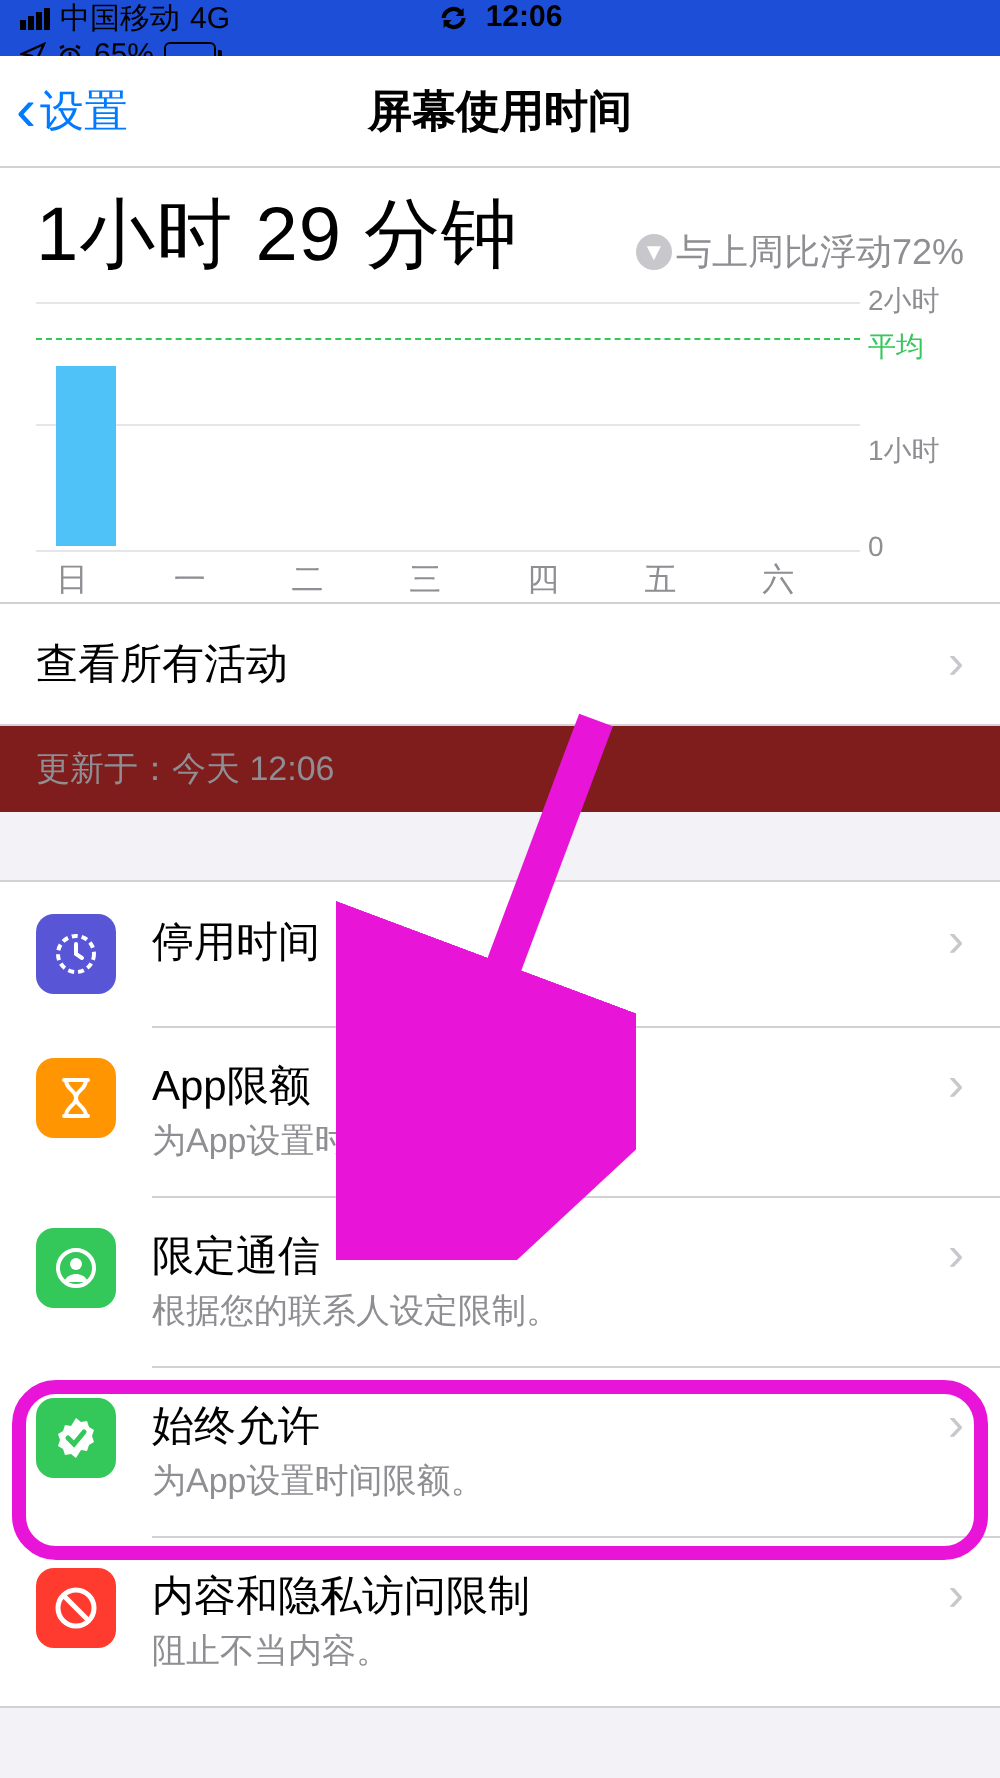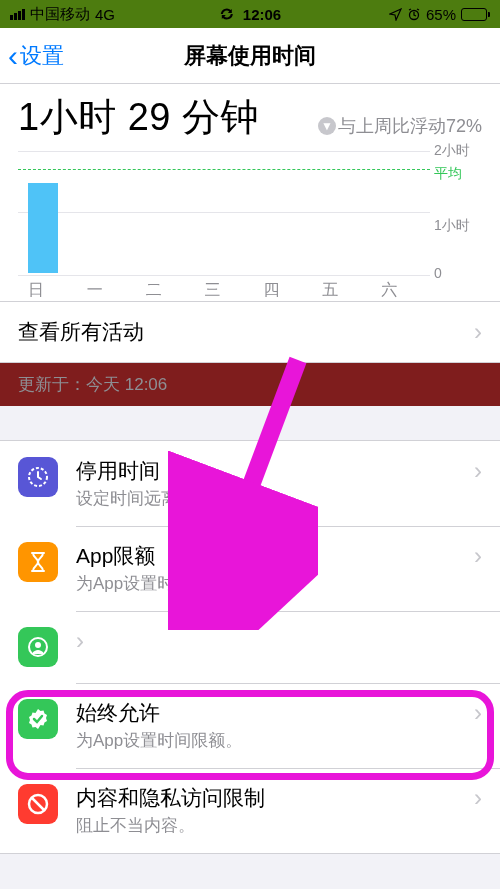--- a/index.html
+++ b/index.html
@@ -1,19 +1,19 @@
 <!DOCTYPE html>
 <html><head>
 <meta charset="utf-8">
 <style>
 * { margin: 0; padding: 0; box-sizing: border-box; -webkit-font-smoothing: antialiased; }
 body { width: 500px; height: 889px; font-family: -apple-system, "PingFang SC", "Helvetica Neue", sans-serif; background: #f2f2f7; overflow: hidden; position: relative; }
 
 
-.status-bar { height: 28px; background: #4d7c0f; display: flex; align-items: center; justify-content: space-between; padding: 0 10px; font-size: 15px; font-weight: 500; }
+.status-bar { height: 28px; background: #1d4ed8; display: flex; justify-content: space-between; padding: 0 10px; font-size: 15px; font-weight: 500; flex-direction: column; }
 .status-left { display: flex; align-items: center; gap: 5px; }
 .status-center { position: absolute; left: 50%; transform: translateX(-50%); display: flex; align-items: center; gap: 8px; font-weight: 600; }
 .status-right { display: flex; align-items: center; gap: 5px; }
 .signal-bars { display: flex; align-items: flex-end; gap: 1px; }
 .signal-bars span { width: 3px; background: #000; }
 .signal-bars span:nth-child(1){height:5px}.signal-bars span:nth-child(2){height:7px}.signal-bars span:nth-child(3){height:9px}.signal-bars span:nth-child(4){height:11px}
 .battery { display: inline-flex; align-items: center; }
 .battery-body { width: 26px; height: 13px; border: 1px solid #000; border-radius: 3px; position: relative; padding: 1px; }
 .battery-fill { height: 100%; width: 65%; background: #34c759; border-radius: 1px; }
 .battery-tip { width: 2px; height: 5px; background: #000; margin-left: 1px; border-radius: 0 1px 1px 0; }
@@ -149,21 +149,20 @@
 
 <div class="row top-border-full">
   <div class="row-icon" style="background:#5856d6">
     <svg width="24" height="24" viewBox="0 0 24 24">
         <circle cx="12" cy="12" r="9" fill="none" stroke="#fff" stroke-width="2" stroke-dasharray="3 2"></circle>
         <path d="M12 7v5l3 2" stroke="#fff" stroke-width="2" fill="none" stroke-linecap="round"></path>
       </svg>
   </div>
   <div class="row-text">
     <div class="row-title">停用时间</div>
-    <div class="row-sub">设定时间远离屏幕。</div>
   </div>
   <div class="chevron">›</div>
 </div>
 
 <div class="row bordered">
   <div class="row-icon" style="background:#ff9500">
     <svg width="20" height="24" viewBox="0 0 20 24">
         <path d="M4 3h12M4 21h12M5 3c0 5 5 5 5 9s-5 4-5 9M15 3c0 5-5 5-5 9s5 4 5 9" stroke="#fff" stroke-width="2" fill="none" stroke-linecap="round"></path>
       </svg>
   </div>
@@ -174,20 +173,24 @@
   <div class="chevron">›</div>
 </div>
 
 <div class="row bordered">
   <div class="row-icon" style="background:#34c759">
     <svg width="24" height="24" viewBox="0 0 24 24">
         <circle cx="12" cy="12" r="9" fill="none" stroke="#fff" stroke-width="2"></circle>
         <circle cx="12" cy="10" r="3" fill="#fff"></circle>
         <path d="M6 19c1-3 4-4 6-4s5 1 6 4" fill="#fff"></path>
       </svg>
+  </div>
+  <div class="row-text">
+    <div class="row-title">限定通信</div>
+    <div class="row-sub">根据您的联系人设定限制。</div>
   </div>
   <div class="chevron">›</div>
 </div>
 
 <div class="row bordered">
   <div class="row-icon" style="background:#34c759">
     <svg width="24" height="24" viewBox="0 0 24 24">
         <path d="M12 2l2.5 2 3-.5 1 3 2.5 1.5-1 3 1 3-2.5 1.5-1 3-3-.5L12 22l-2.5-2-3 .5-1-3L3 16l1-3-1-3 2.5-1.5 1-3 3 .5z" fill="#fff"></path>
         <path d="M8 12l3 3 5-6" stroke="#34c759" stroke-width="2.5" fill="none" stroke-linecap="round"></path>
       </svg>

